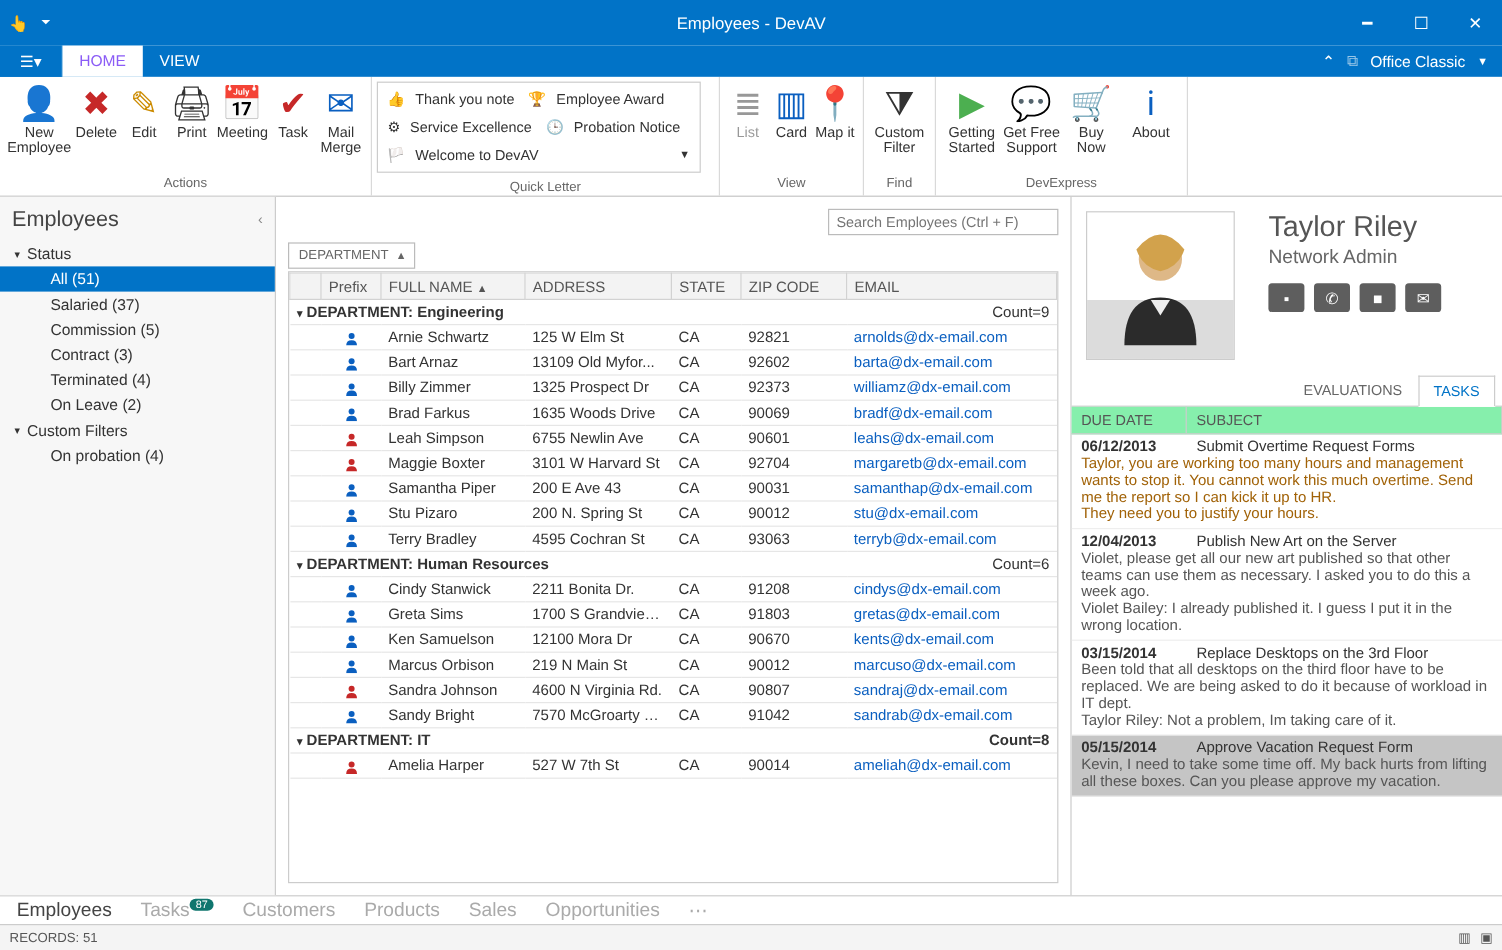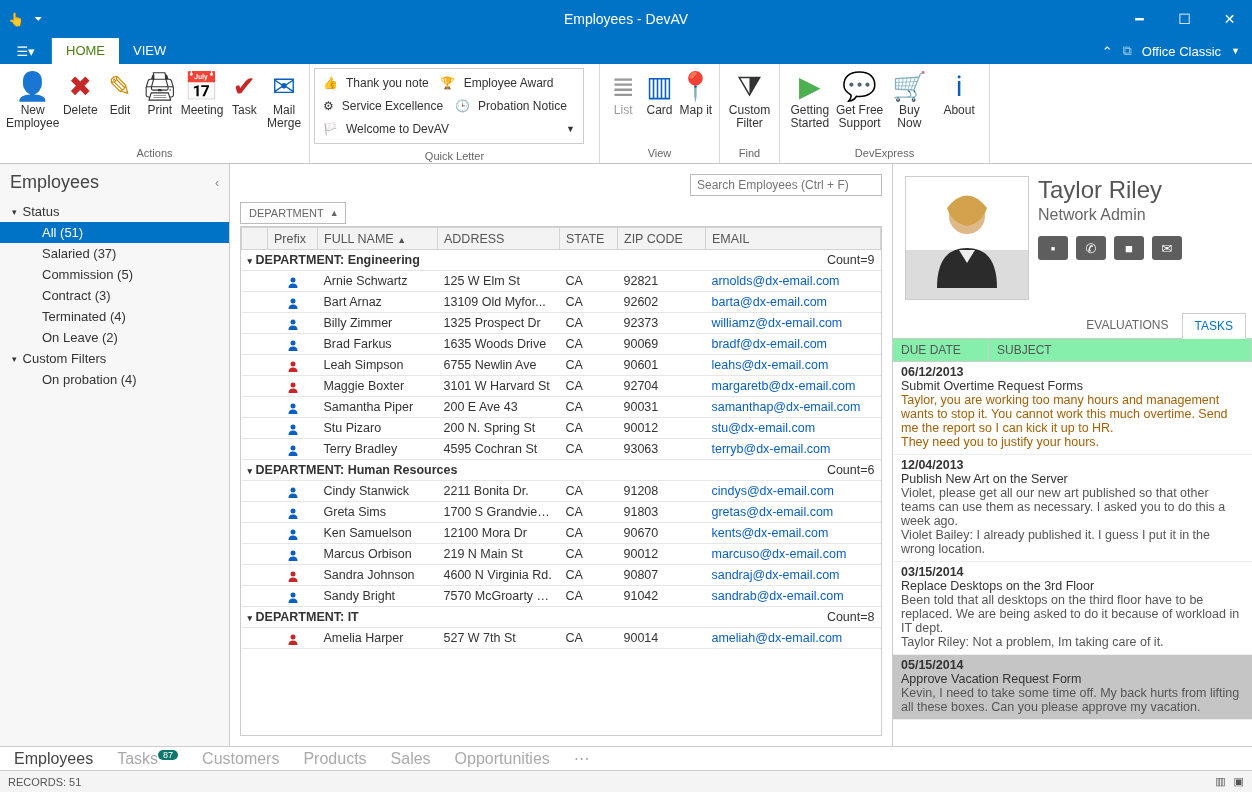--- a/index.html
+++ b/index.html
@@ -8,21 +8,21 @@
   .titlebar { height: 38px; background: #0173c7; display: flex; align-items: center; color: #fff; position: relative; }
   .titlebar .left { display: flex; align-items: center; padding-left: 8px; gap: 10px; }
   .titlebar .title { position: absolute; left: 0; right: 0; text-align: center; font-size: 14px; pointer-events: none; }
   .titlebar .controls { position: absolute; right: 0; display: flex; }
   .titlebar .controls div { width: 45px; height: 38px; display: flex; align-items: center; justify-content: center; font-size: 14px; }
   .wbtn { cursor: default; }
   
   .tabrow { height: 26px; background: #0173c7; display: flex; align-items: flex-end; color: #fff; font-size: 13px; }
   .tabrow .filebtn { width: 52px; height: 26px; display: flex; align-items: center; justify-content: center; background: #0173c7; color: #fff; border-right: 1px solid rgba(255,255,255,0.15); }
   .tabrow .tab { padding: 0 14px; height: 26px; line-height: 26px; }
-  .tabrow .tab.active { background: #fff; color: #4d7c0f; }
+  .tabrow .tab.active { background: #fff; color: #8b5cf6; }
   .tabrow .right { position: absolute; right: 12px; display:flex; align-items:center; gap:10px; color:#fff; height:26px; }
   
   .ribbon { height: 100px; background: #fff; border-bottom: 1px solid #c5c5c5; display: flex; }
   .group { border-right: 1px solid #d9d9d9; display: flex; flex-direction: column; }
   .group .body { flex: 1; display: flex; align-items: flex-start; padding: 4px 6px 0; gap: 2px; }
   .group .label { text-align: center; font-size: 11px; color: #666; padding: 2px 0 4px; }
   .bigbtn { width: 58px; display: flex; flex-direction: column; align-items: center; text-align: center; font-size: 12px; line-height: 13px; gap: 2px; padding-top: 2px; }
   .bigbtn .ic { width: 32px; height: 32px; display:flex; align-items:center; justify-content:center; font-size: 28px; }
   .bigbtn.narrow { width: 48px; }
   .ql { display:flex; flex-direction:column; gap:3px; padding:4px 8px; border:1px solid #ccc; margin:4px; width:270px; }
@@ -43,34 +43,34 @@
   table.grid { border-collapse:collapse; width:100%; table-layout:fixed; font-size:12.5px; }
   table.grid th { background:#f3f3f3; border:1px solid #d2d2d2; text-align:left; padding:3px 6px; font-weight:400; color:#555; height:22px; }
   table.grid td { border-bottom:1px solid #e6e6e6; padding:2px 6px; height:21px; overflow:hidden; white-space:nowrap; text-overflow:ellipsis; }
   .grp-row td { background:#fff; font-weight:700; padding:5px 6px 5px 12px; border-top:1px solid #d2d2d2; border-bottom:1px solid #d2d2d2;}
   .email { color:#0a5fc0; }
   .person-ic { display:inline-block; width:12px; height:12px; vertical-align:middle; }
   .person-ic svg { display:block; }
   .gridwrap { border:1px solid #ccc; overflow:hidden; flex:1; }
   
   .detail { width:360px; border-left:1px solid #ccc; display:flex; flex-direction:column; }
-  .card { display:flex; padding:12px 12px 8px; gap:9px; }
+  .card { display:flex; padding:12px 12px 8px; gap:28px; }
   .photo { width:124px; height:124px; border:1px solid #ccc; background:linear-gradient(#fff 0 60%, #dcdcdc 60%); display:flex; align-items:center; justify-content:center; }
   .card h2 { margin:0 0 2px; font-size:24px; font-weight:300; color:#555; }
   .card .role { font-size:16px; color:#666; margin-bottom:12px; }
   .contacts { display:flex; gap:8px; }
   .cbtn { width:30px; height:24px; background:#5e5e5e; border-radius:3px; display:flex; align-items:center; justify-content:center; color:#fff; font-size:13px;}
   .tabs2 { display:flex; border-bottom:1px solid #ccc; margin-top:4px; }
   .tabs2 .t { padding:5px 12px; font-size:12px; color:#666; border:1px solid transparent; }
   .tabs2 .t.act { border:1px solid #ccc; border-bottom:1px solid #fff; color:#0173c7; position:relative; top:1px; background:#fff;}
   .taskhdr { display:flex; border-bottom:1px solid #ccc; background:#86efac; }
   .taskhdr div { padding:4px 8px; font-size:12px; color:#555; border-right:1px solid #ccc; }
   .tasks { overflow:auto; flex:1; font-size:12.5px; }
   .task { padding:3px 8px 5px; border-bottom:1px solid #eee; }
-  .task .line1 { display:flex;flex-direction:column; }
+  .task .line1 { display:flex; }
   .task .due { width:96px; font-weight:700; }
   .task.sel { background:#c5c5c5; }
   
   .bottomnav { height:24px; border-top:1px solid #ccc; display:flex; align-items:center; gap:24px; padding:0 14px; font-size:16px; color:#aaa; }
   .bottomnav .act { color:#444; }
   .badge { background:#0f766e; color:#fff; font-size:9px; border-radius:8px; padding:0 5px; position:relative; top:-6px; }
   
   .status { height:22px; background:#f4f4f4; border-top:1px solid #ccc; font-size:11px; color:#555; display:flex; align-items:center; padding:0 8px; justify-content:space-between;}
   .tri { font-size:9px; }
 </style>
@@ -471,21 +471,21 @@
               <td>Sandy Bright</td>
               <td>7570 McGroarty Ter</td>
               <td>CA</td>
               <td>91042</td>
               <td class="email">sandrab@dx-email.com</td>
             </tr>
             <tr class="grp-row">
               <td colspan="7">
                 <div style="display:flex;justify-content:space-between;">
                   <span><span class="tri">▾</span> <b>DEPARTMENT: IT</b></span>
-                  <span style="font-weight:400;">Count=8</span>
+                  <span style="font-weight:700;">Count=8</span>
                 </div>
               </td>
             </tr>
             <tr>
               <td></td>
               <td style="text-align:center;"><span class="person-ic"><svg viewBox="0 0 12 12">
                     <circle cx="6" cy="4" r="2.5" fill="#c62828"></circle>
                     <path d="M1.5 12 Q1.5 7.5 6 7.5 Q10.5 7.5 10.5 12 Z" fill="#c62828"></path>
                   </svg></span></td>
               <td>Amelia Harper</td>

